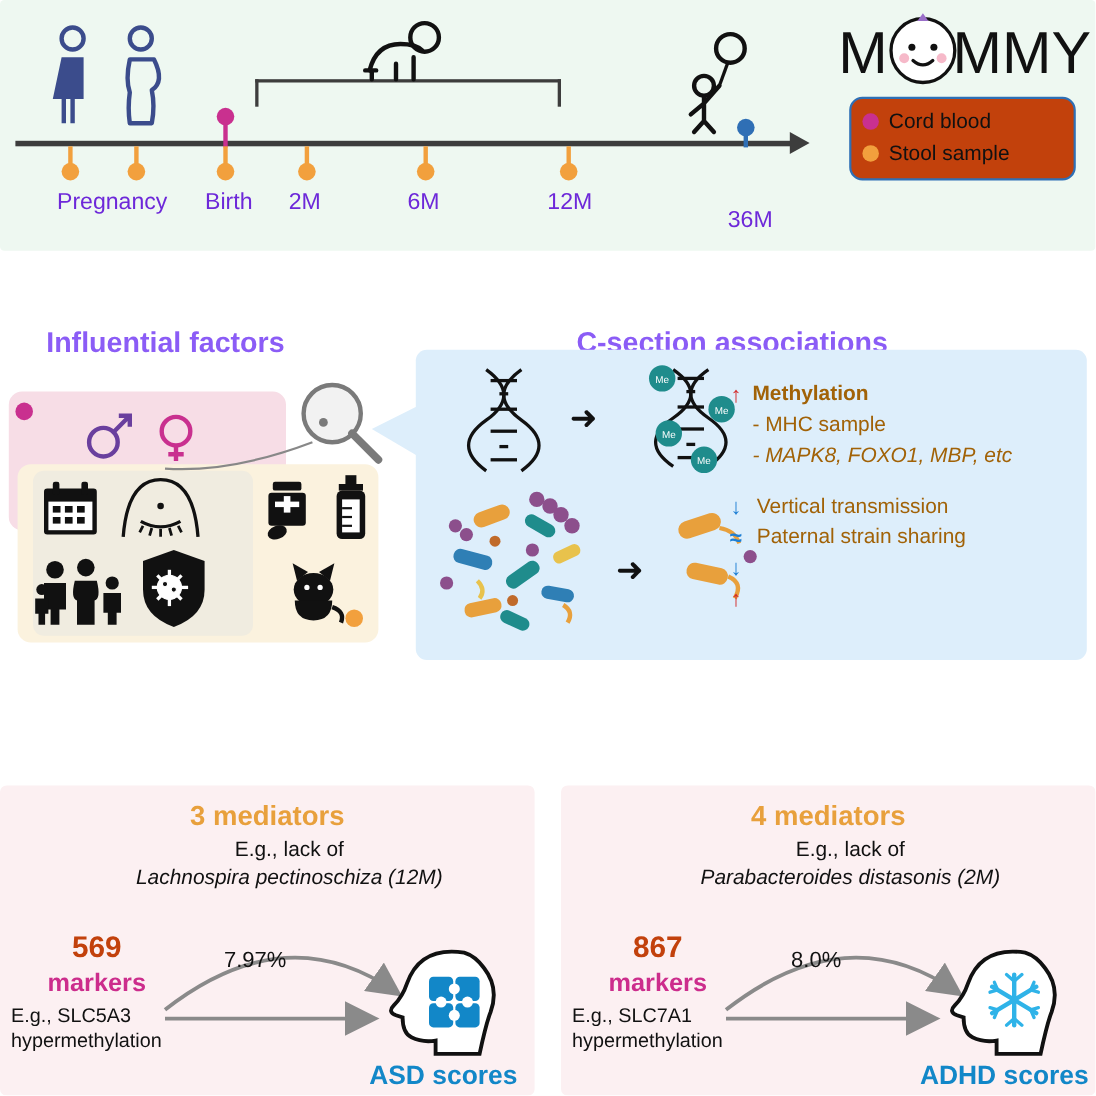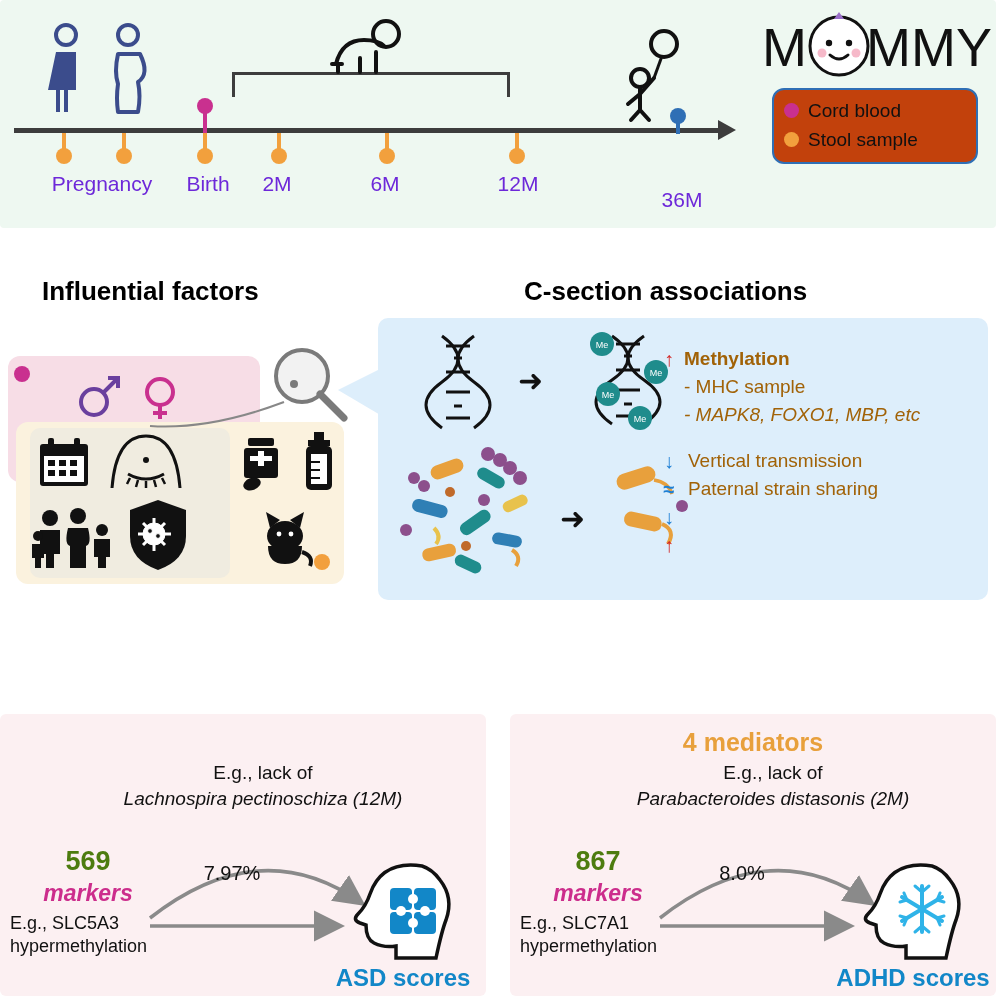--- a/index.html
+++ b/index.html
@@ -98,23 +98,24 @@
     left: 232px; top: 72px;
     width: 272px; height: 22px;
     border-top: 3px solid #3d3d3d;
     border-left: 3px solid #3d3d3d;
     border-right: 3px solid #3d3d3d;
   }
 
   
   .sec-title {
     position: absolute;
-    color: #000000;
+    color: #8b5cf6;
     font-weight: bold;
     font-size: 26px;
+    margin-top: 20px;
   }
   #influential-title { left: 42px; top: 276px; }
   #csection-title { left: 524px; top: 276px; }
   #epi-title {
     left: 0; top: 630px;
     width: 996px;
     text-align: center;
     font-size: 27px;
     line-height: 31px;
   }
@@ -213,32 +214,31 @@
   .mediators-sub {
     position: absolute;
     top: 46px; left: 0; right: 0;
     text-align: center;
     font-size: 19px;
     line-height: 26px;
     margin-left: 40px;
   }
   .markers-num {
     position: absolute;
-    color: #4d7c0f;
+    color: #c2410c;
     font-weight: bold;
     font-size: 27px;
     text-align: center;
   }
   .markers-word {
     position: absolute;
     color: #cc2d8c;
     font-weight: bold;
     font-size: 23px;
     text-align: center;
-    font-style: italic;
   }
   .markers-eg {
     position: absolute;
     font-size: 18px;
     line-height: 23px;
     white-space: nowrap;
   }
   .pct-label {
     position: absolute;
     font-size: 20px;
@@ -553,20 +553,21 @@
 <svg style="position:absolute;left:336px;top:366px;" width="52" height="54" viewBox="0 0 52 54">
   <path d="M2 24 L46 2 L46 50 Z" fill="#ddeefb"></path>
 </svg>
 
 <div id="epi-title">
   <div>Epigenome-microbiome interactions</div>
   <div>and neurodevelopmental outcomes</div>
 </div>
 
 <div class="bottom-panel" id="panel-asd">
+  <div class="mediators-title">3 mediators</div>
   <div class="mediators-sub">
     <div>E.g., lack of</div>
     <div class="ital">Lachnospira pectinoschiza (12M)</div>
   </div>
 
   <div class="markers-num" style="left:28px; top:132px; width:120px;">569</div>
   <div class="markers-word" style="left:28px; top:166px; width:120px;">markers</div>
   <div class="markers-eg" style="left:10px; top:198px;">
     <div><span>E.g., SLC5A3</span></div>
     <div>hypermethylation</div>

